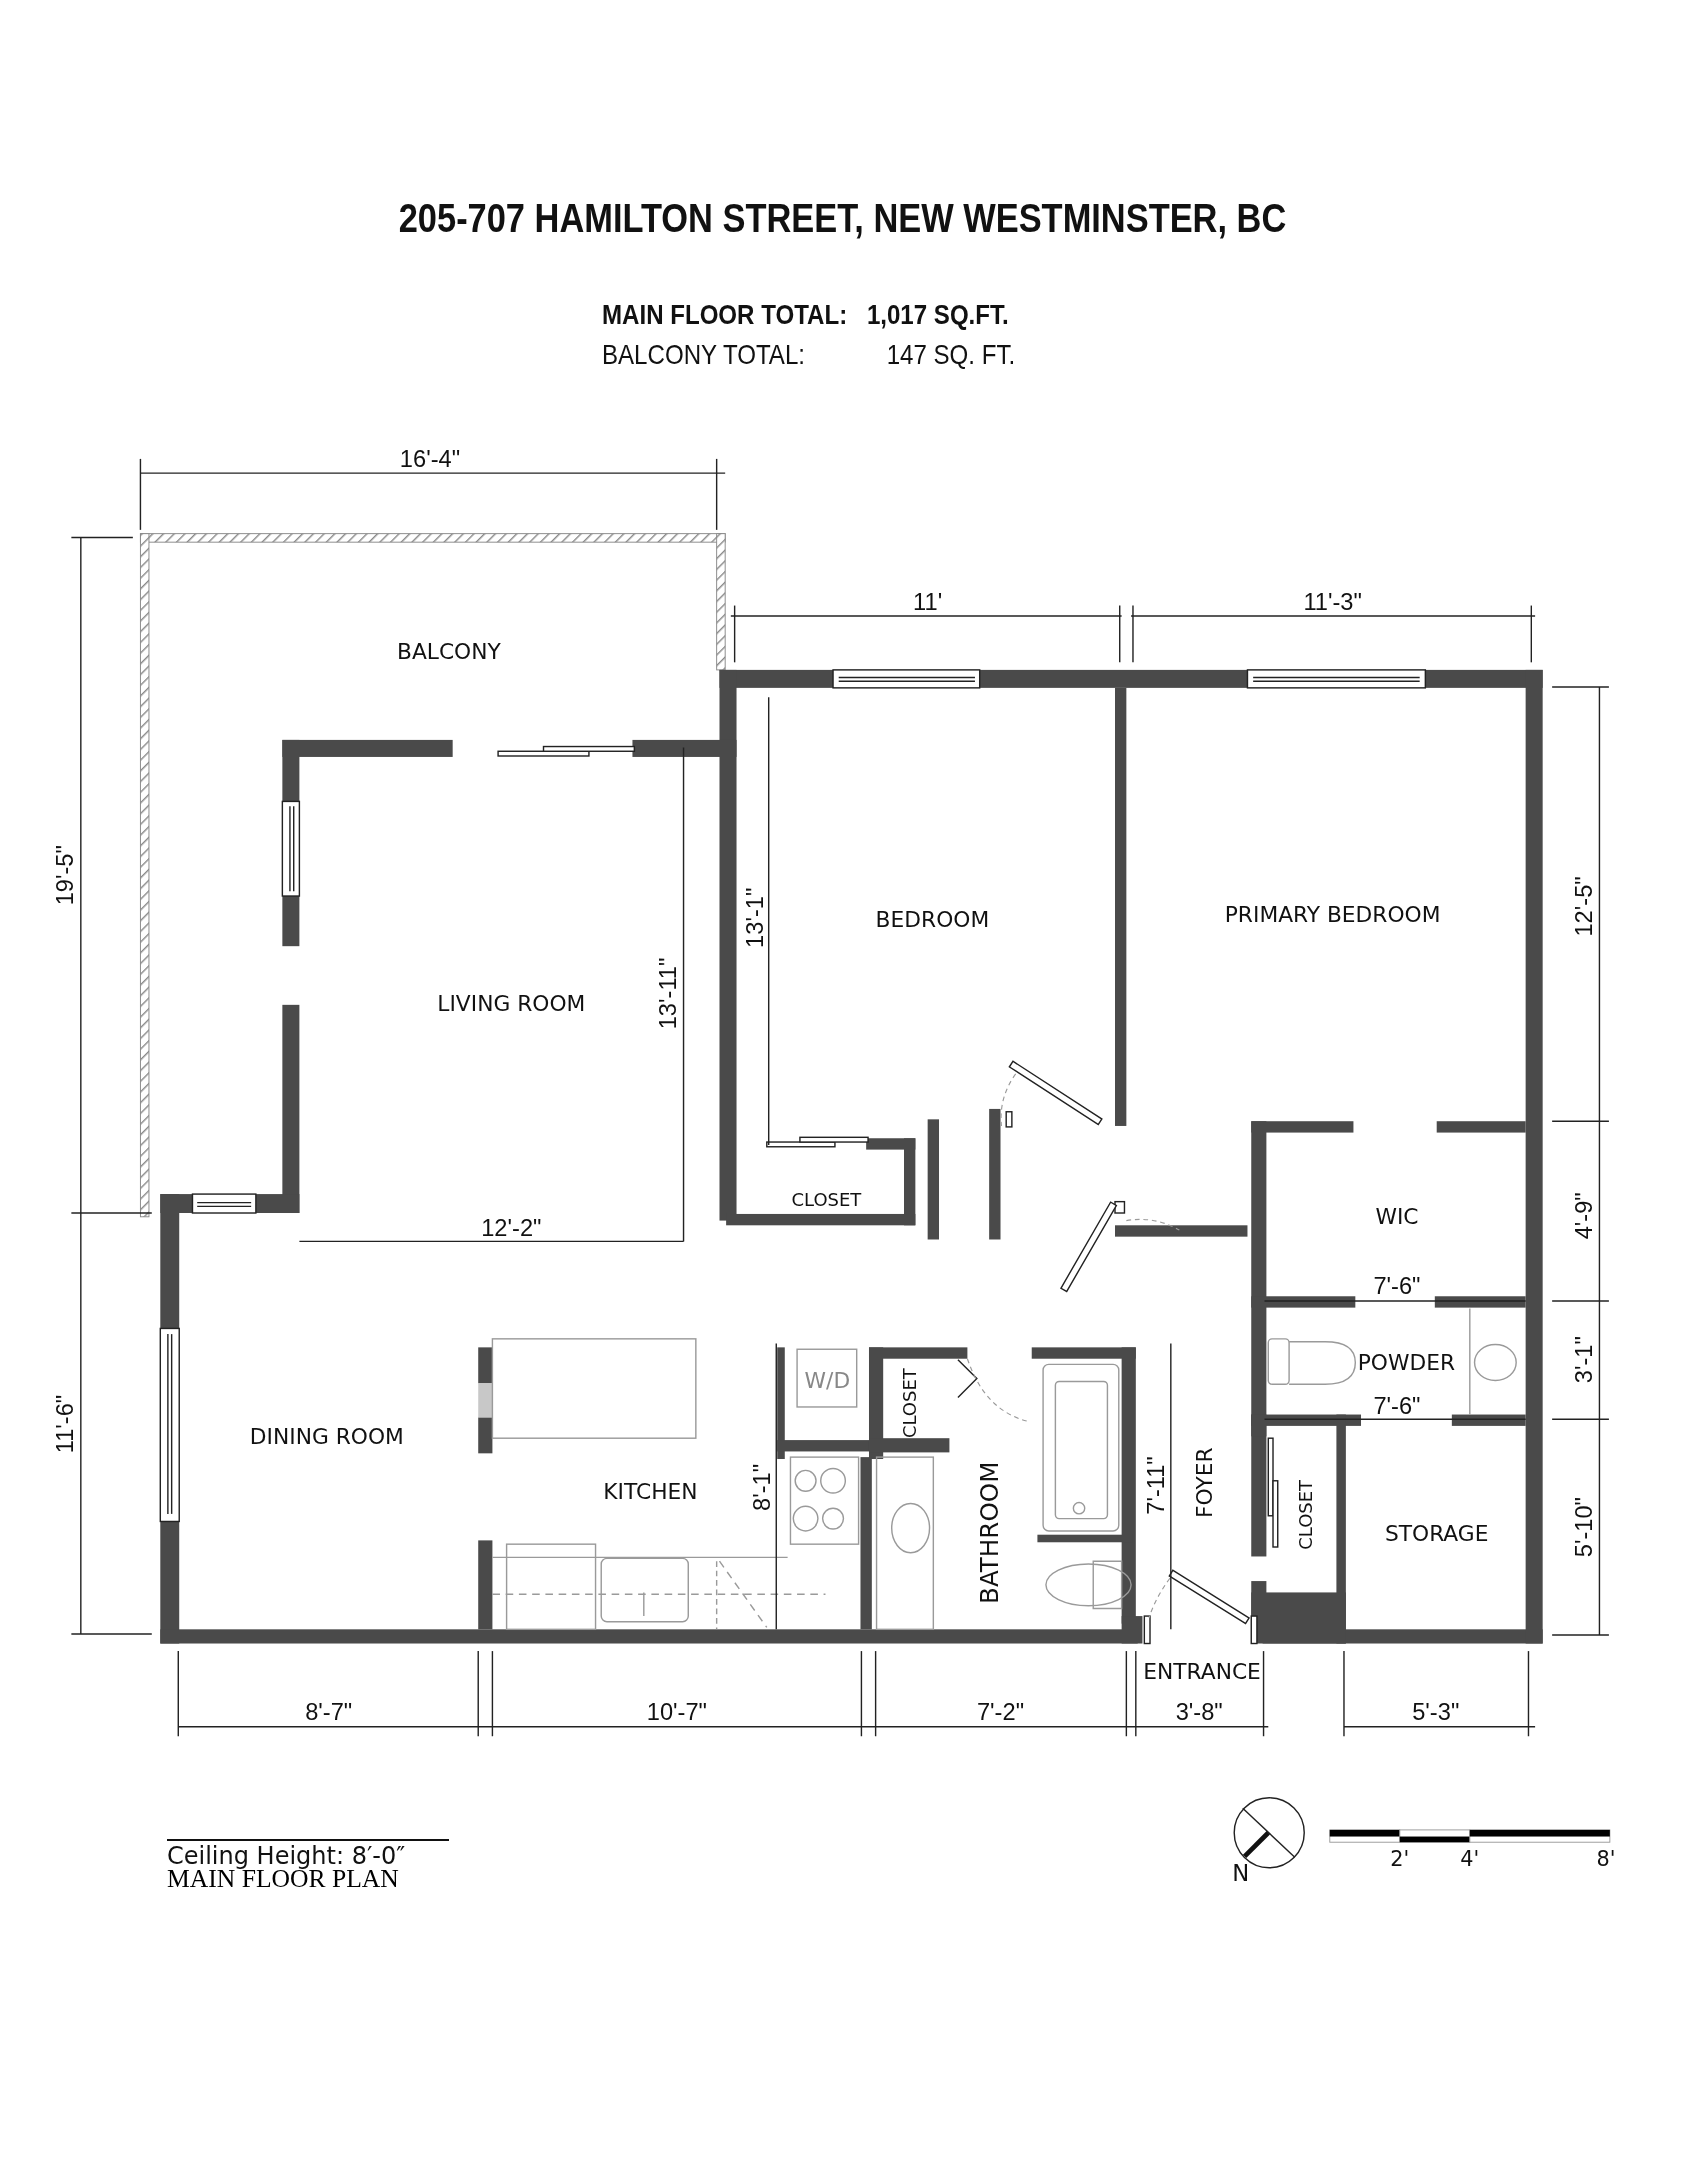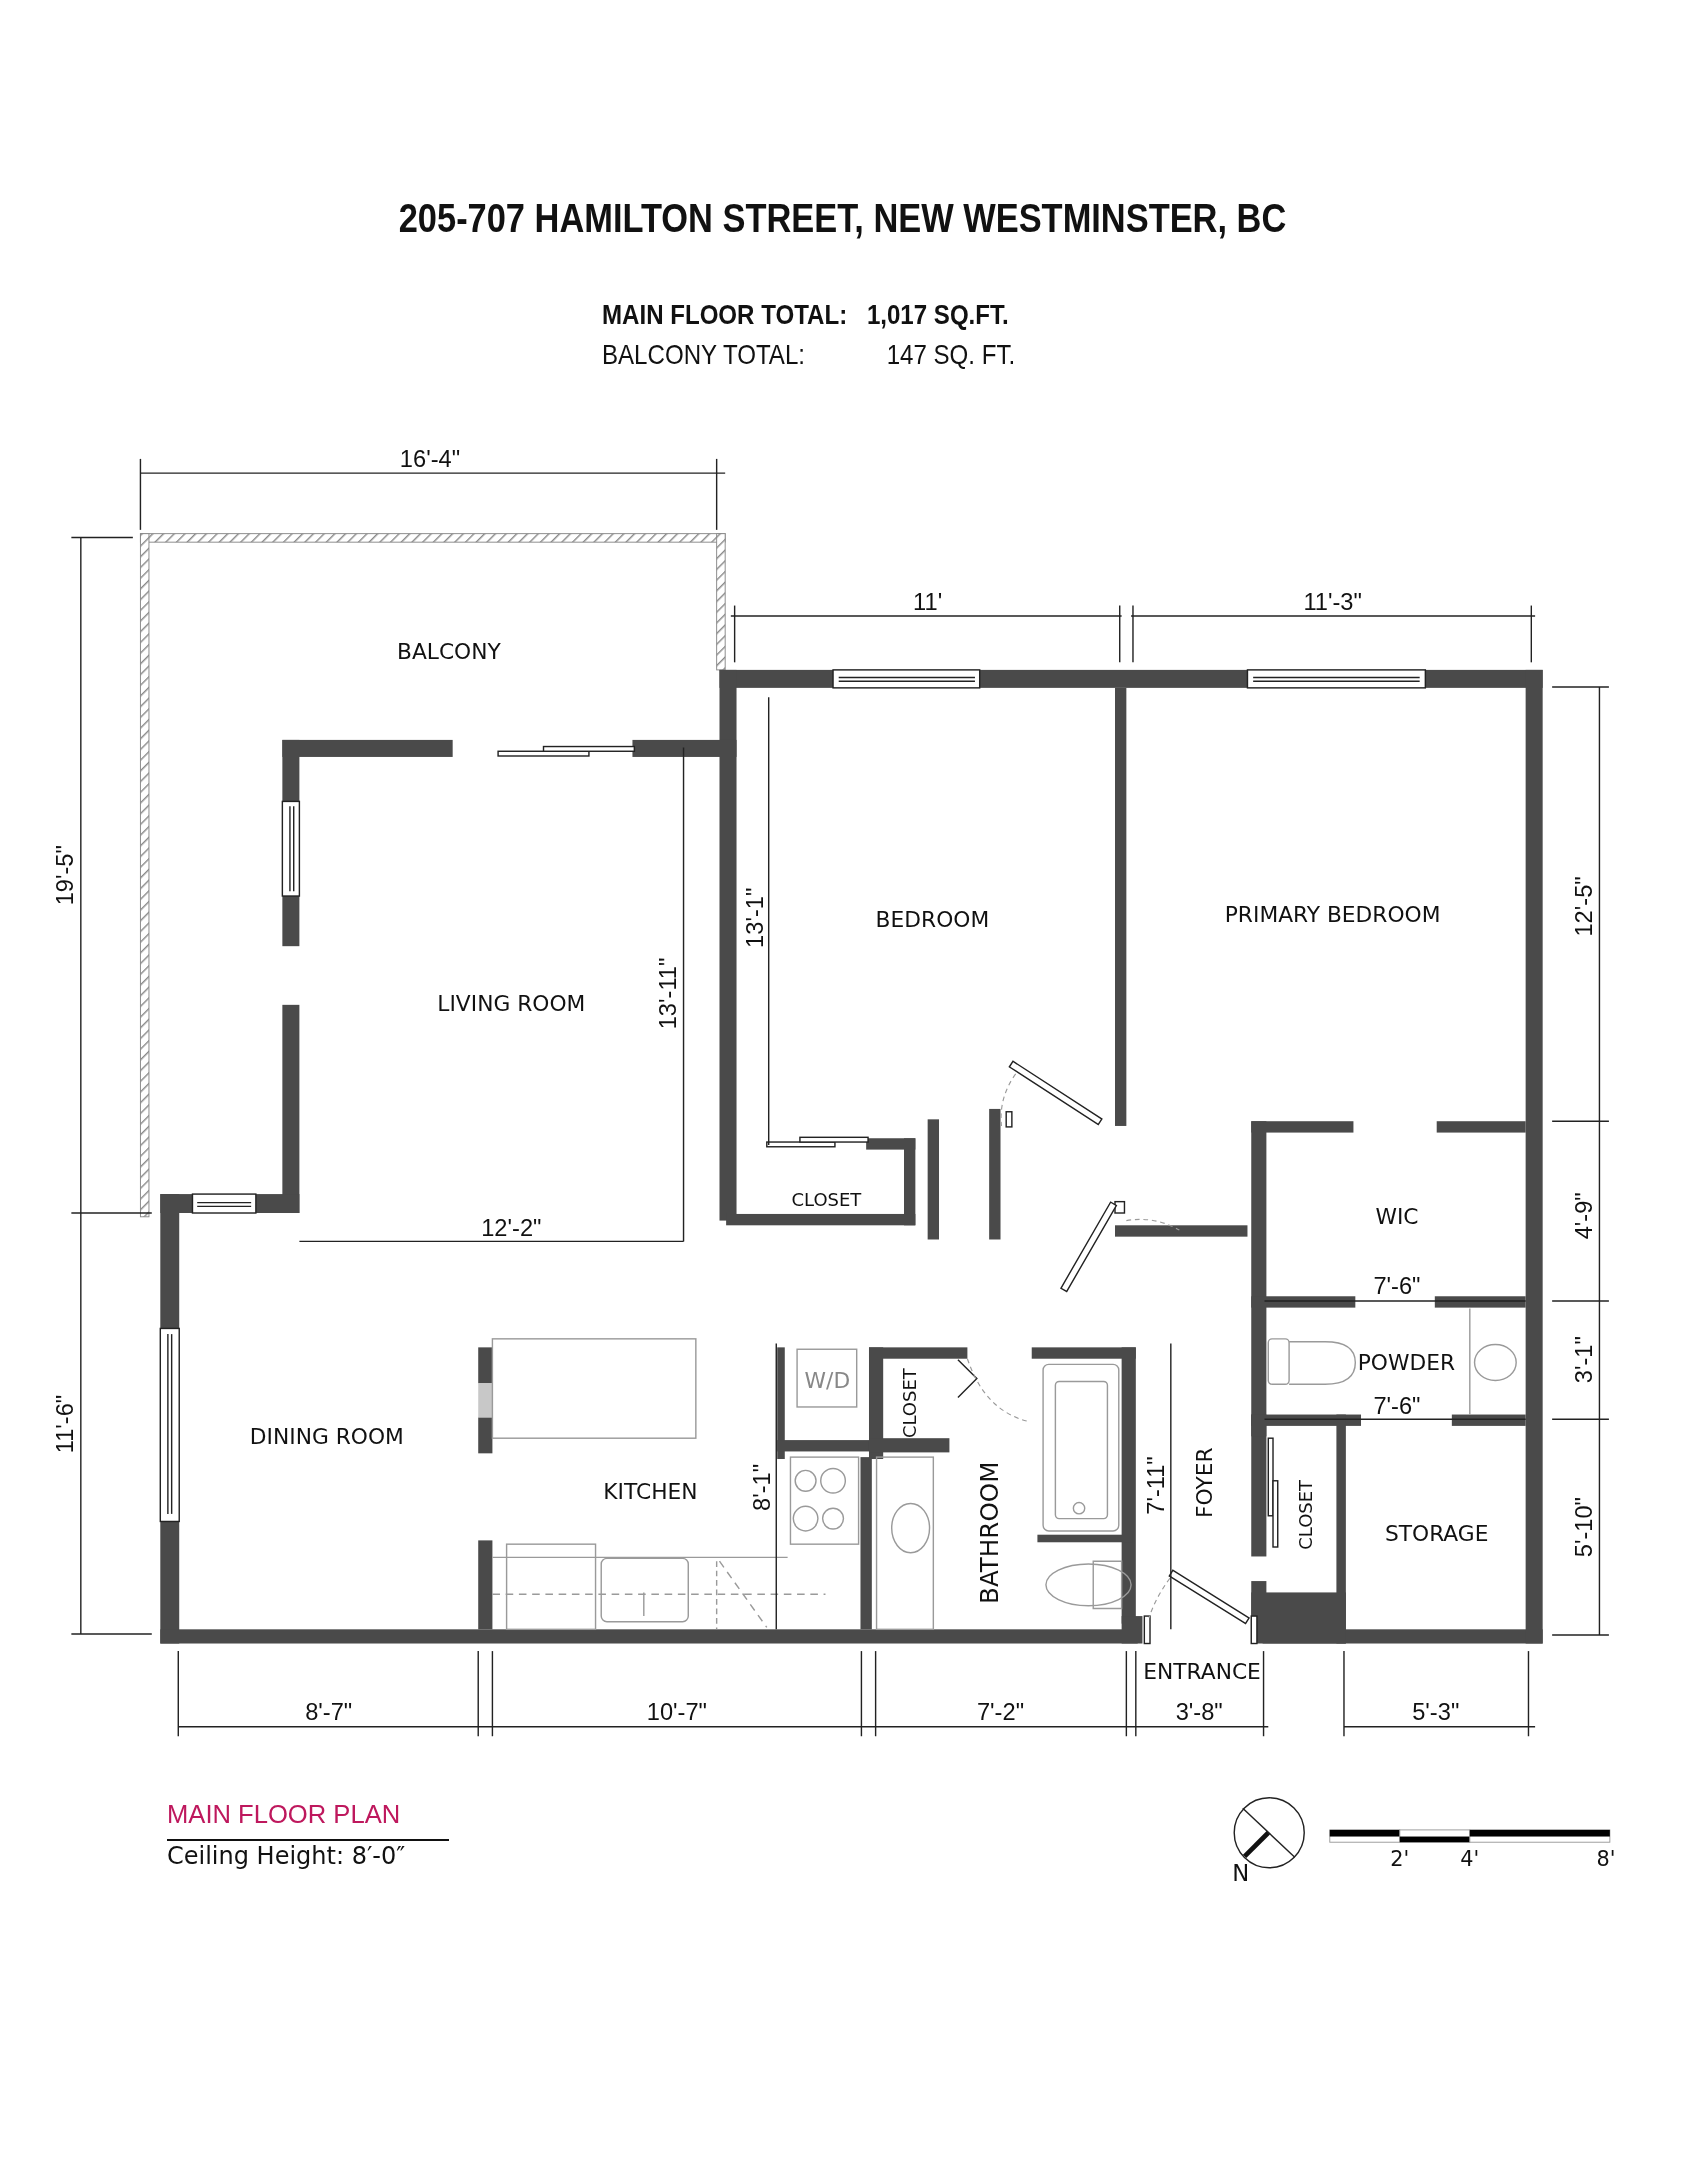--- a/index.html
+++ b/index.html
@@ -8,21 +8,21 @@
   .totals { position: absolute; left: 602px; top: 295px; font-family: "Liberation Sans", sans-serif; font-size: 28px; color: #111; transform: scaleX(0.86); transform-origin: left; }
   .totals .row { display: flex; height: 40px; line-height: 40px; }
   .totals .row.bold { font-weight: bold; }
   .totals .lbl { width: 284px; }
   .totals .bold .lbl { width: 308px; }
   .totals .val-plain { padding-left: 47px; }
   svg { position: absolute; left: 0; top: 0; }
   .wall { fill: #4a4a4a; }
   .lbl-room { font-family: "DejaVu Sans", sans-serif; font-size: 23px; fill: #111; }
   .dim { font-family: "Liberation Sans", sans-serif; font-size: 25px; fill: #111; }
-  .legend-title { position: absolute; left: 167px; top: 1800px; font-family: Liberation Sans, sans-serif; font-size: 25.6px; color: #be185d; }
+  .legend-title { position: absolute; left: 167px; top: 1864px; font-family: Liberation Serif, serif; font-size: 25.6px; color: #000000; }
   .legend-rule { position: absolute; left: 167px; top: 1839px; width: 282px; height: 1.9px; background: #111; }
   .legend-sub { position: absolute; left: 167px; top: 1842px; font-family: "DejaVu Sans", sans-serif; font-size: 24px; color: #111; }
 </style>
 </head>
 <body>
 
 <div class="title">205-707 HAMILTON STREET, NEW WESTMINSTER, BC</div>
 
 <div class="totals">
   <div class="row bold">

